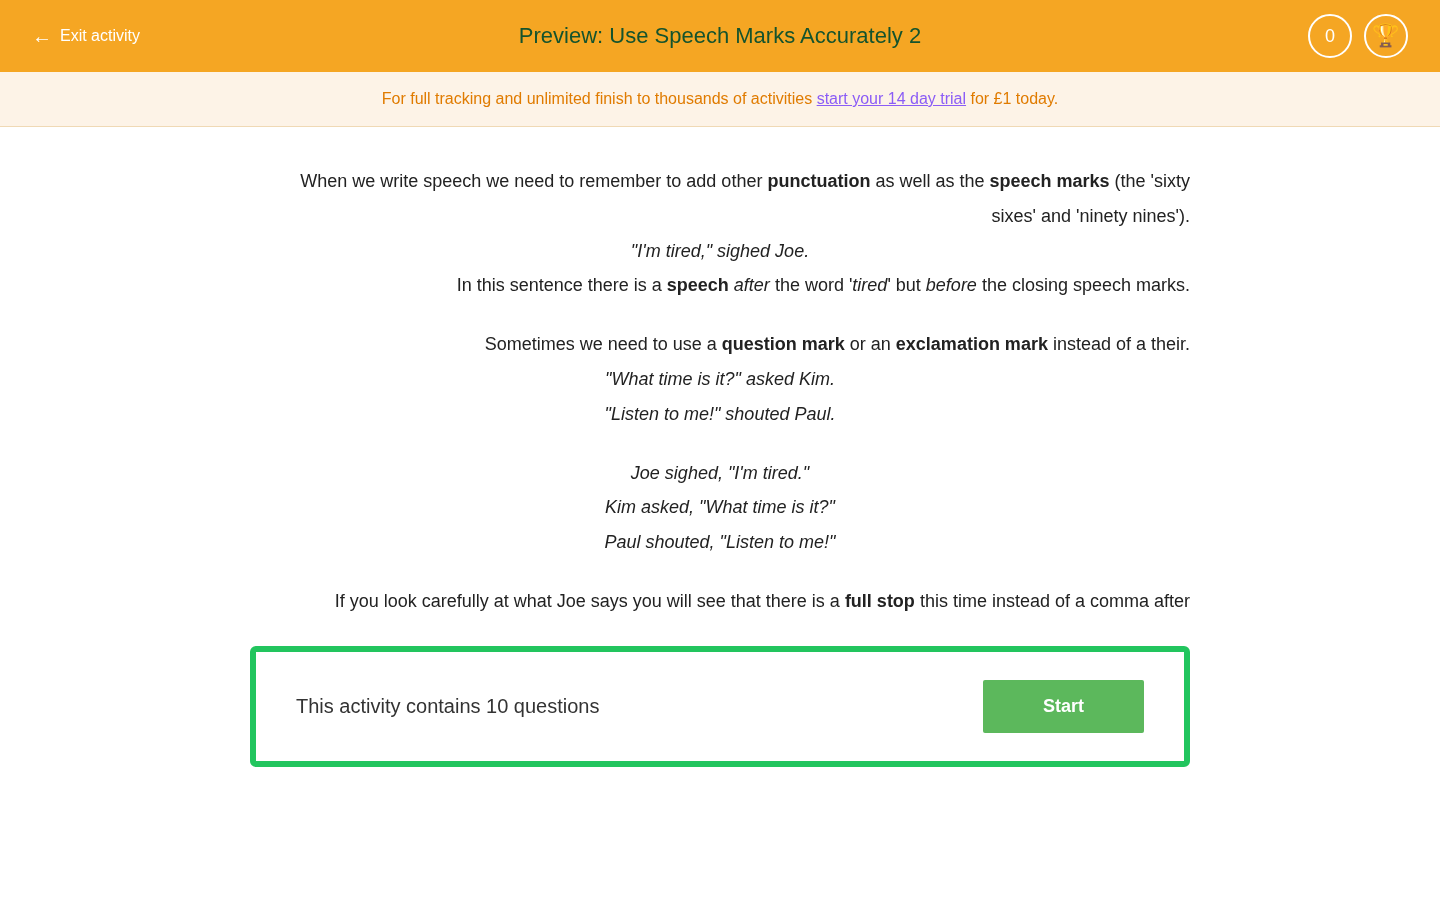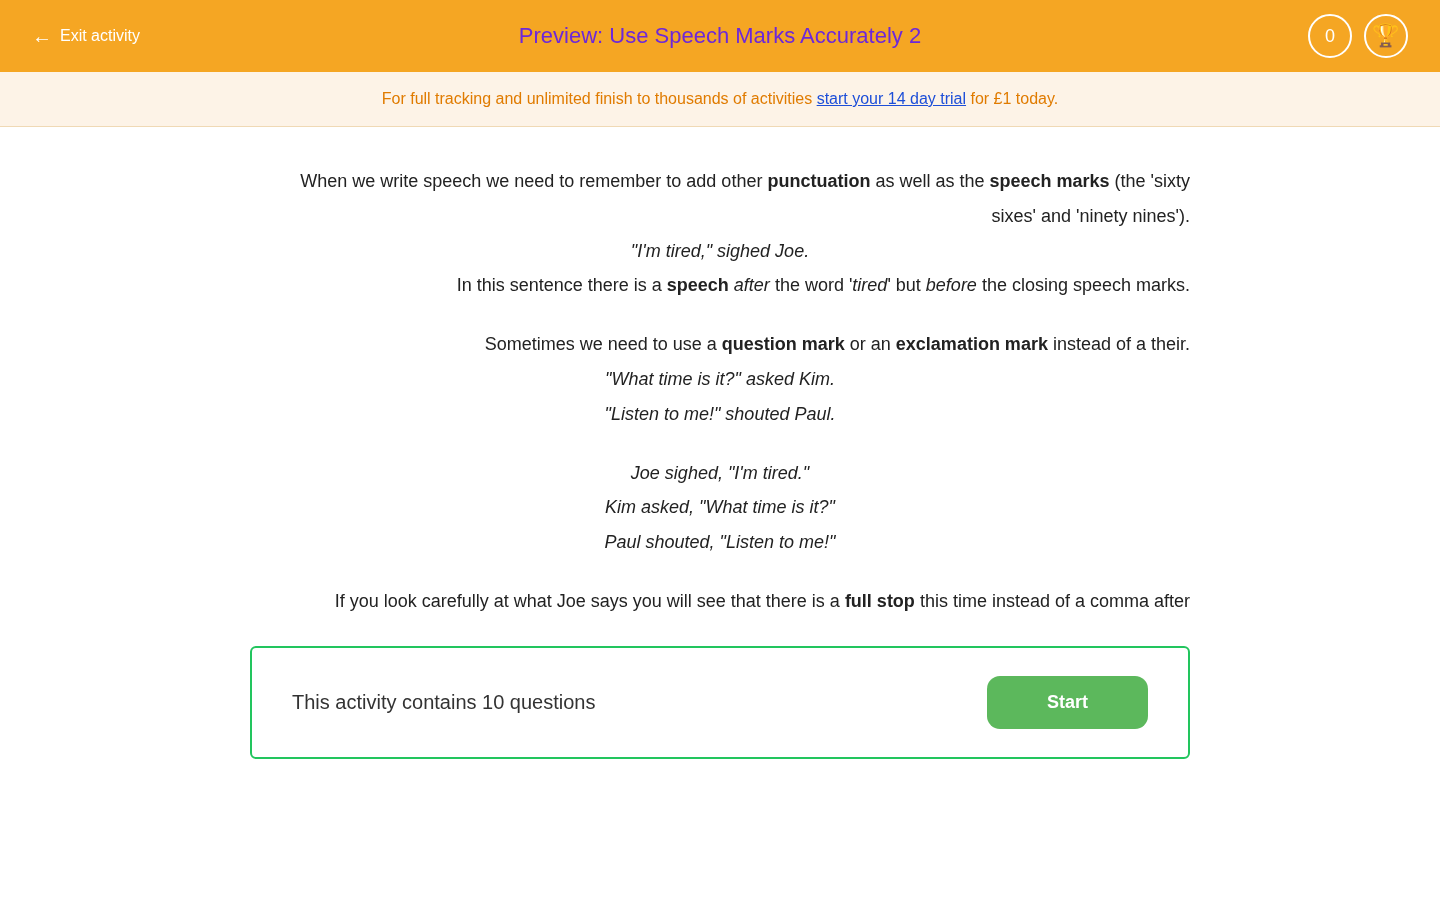--- a/index.html
+++ b/index.html
@@ -26,21 +26,21 @@
       color: #fff;
       font-size: 16px;
       cursor: pointer;
       text-decoration: none;
     }
     .exit-icon {
       font-size: 20px;
       color: #fff;
     }
     .header-title {
-      color: #6d28d9;
+      color: #14532d;
       font-size: 22px;
       font-weight: 400;
       position: absolute;
       left: 50%;
       transform: translateX(-50%);
     }
     .header-right {
       display: flex;
       align-items: center;
       gap: 12px;
@@ -76,21 +76,21 @@
       background: #fdf3e7;
       padding: 18px 0;
       text-align: center;
       border-bottom: 1px solid #f0d9b5;
     }
     .banner-text {
       color: #e07b00;
       font-size: 16px;
     }
     .banner-link {
-      color: #1d4ed8;
+      color: #8b5cf6;
       text-decoration: underline;
       cursor: pointer;
     }
 
     
     .content {
       max-width: 1100px;
       margin: 0 auto;
       padding: 40px 80px 40px;
       font-size: 18px;
@@ -114,36 +114,36 @@
       display: block;
       margin: 6px 0;
     }
 
     .bold { font-weight: 700; }
 
     
     .bottom-bar {
       max-width: 1100px;
       margin: 20px auto 0;
-      border: 2px solid #22c55e;
+      border: 6px solid #22c55e;
       border-radius: 6px;
       padding: 28px 40px;
       display: flex;
       align-items: center;
       justify-content: space-between;
     }
     .bottom-bar-text {
       font-size: 20px;
       color: #333;
     }
     .start-button {
       background: #5cb85c;
       color: #fff;
       border: none;
-      border-radius: 13px;
+      border-radius: 2px;
       padding: 16px 60px;
       font-size: 18px;
       font-weight: 600;
       cursor: pointer;
     }
   </style>
 </head>
 <body>
 
 <header class="header">

